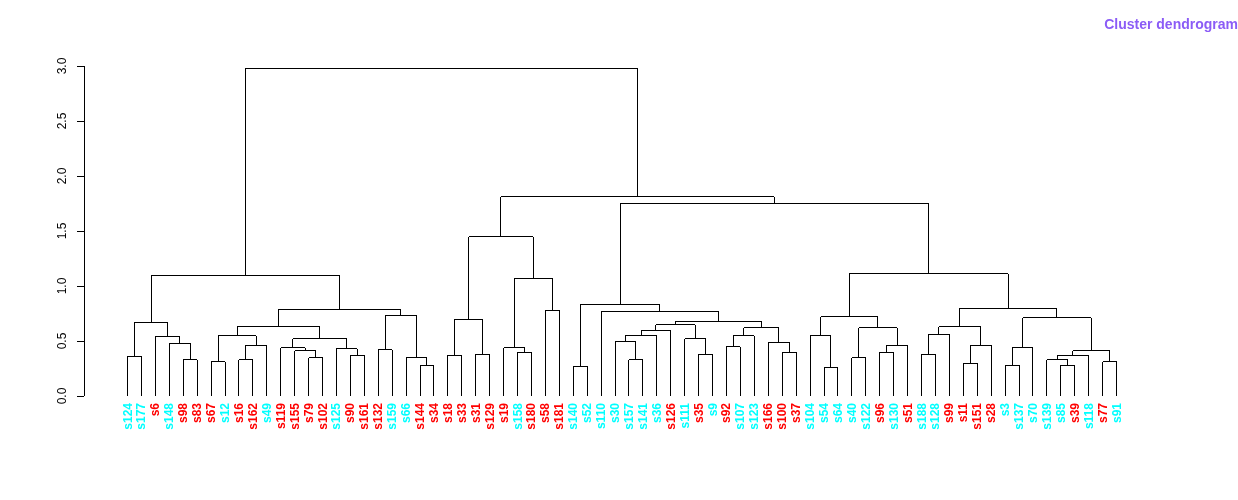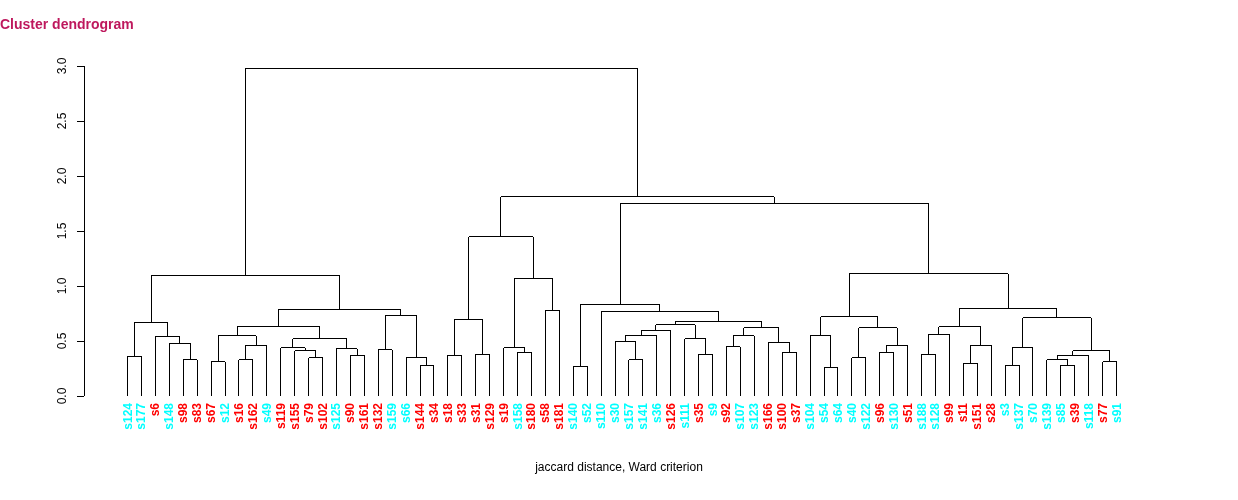--- a/index.html
+++ b/index.html
@@ -1,19 +1,19 @@
 <!DOCTYPE html>
 <html><head>
 <meta charset="utf-8">
 <style>
   html,body{margin:0;padding:0;background:#ffffff;}
   #canvas{position:relative;width:1238px;height:500px;background:#ffffff;overflow:hidden;
           font-family:"Liberation Sans","DejaVu Sans",sans-serif;}
-  #plot-title{position:absolute;top:16px;left:0;width:1238px;text-align:left;
-              font-size:14px;font-weight:bold;color:#be185d;}
+  #plot-title{position:absolute;top:16px;left:0;width:1238px;text-align:right;
+              font-size:14px;font-weight:bold;color:#8b5cf6;}
   #x-axis-title{position:absolute;top:460px;left:0;width:1238px;text-align:center;
                 font-size:12px;color:#000;}
   svg text{font-family:"Liberation Sans","DejaVu Sans",sans-serif;}
 </style>
 </head>
 <body>
 
 <div id="canvas">
   <div id="plot-title">Cluster dendrogram</div>
   <svg id="dendro-svg" width="1238" height="500" viewBox="0 0 1238 500" shape-rendering="crispEdges">
@@ -311,14 +311,13 @@
       <line x1="620.0016796875" y1="203.5" x2="620.0016796875" y2="304.7" stroke="#000000" stroke-width="1"></line>
       <line x1="928.801484375" y1="203.5" x2="928.801484375" y2="273.9" stroke="#000000" stroke-width="1"></line>
       <line x1="620.0016796875" y1="203.5" x2="928.801484375" y2="203.5" stroke="#000000" stroke-width="1"></line>
       <line x1="500.9981250000001" y1="196.9" x2="500.9981250000001" y2="236.5" stroke="#000000" stroke-width="1"></line>
       <line x1="774.40158203125" y1="196.9" x2="774.40158203125" y2="203.5" stroke="#000000" stroke-width="1"></line>
       <line x1="500.9981250000001" y1="196.9" x2="774.40158203125" y2="196.9" stroke="#000000" stroke-width="1"></line>
       <line x1="245.36085937500002" y1="68.19999999999999" x2="245.36085937500002" y2="275" stroke="#000000" stroke-width="1"></line>
       <line x1="637.699853515625" y1="68.19999999999999" x2="637.699853515625" y2="196.9" stroke="#000000" stroke-width="1"></line>
       <line x1="245.36085937500002" y1="68.19999999999999" x2="637.699853515625" y2="68.19999999999999" stroke="#000000" stroke-width="1"></line>
     </svg>
-  <div id="x-axis-title">jaccard distance, Ward criterion</div>
 </div>
 
 </body></html>

